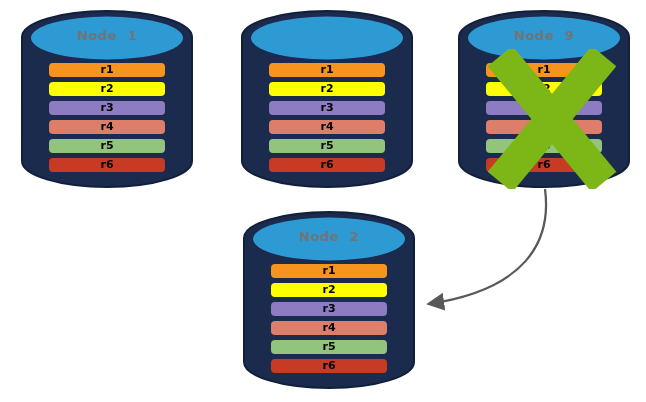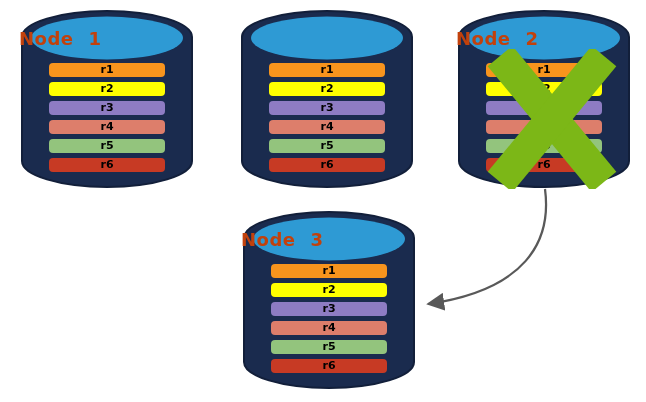--- a/index.html
+++ b/index.html
@@ -24,22 +24,23 @@
   .cyl {
     position: absolute;
     left: 0; top: 0;
     width: 176px; height: 184px;
   }
   .node-title {
     position: absolute;
     top: 21px;
     left: 0;
     width: 100%;
-    color: #c2410c;
-    font-size: 18px;
+    text-align: center;
+    color: #737373;
+    font-size: 13px;
     font-weight: bold;
     letter-spacing: 0.5px;
     word-spacing: 0.45em;
     white-space: pre;
   }
   .bars {
     position: absolute;
     top: 56px;
     left: 30px;
     right: 30px;
@@ -105,41 +106,41 @@
       <div class="bar" style="background-color: rgb(147, 196, 125);">r5</div>
       <div class="bar" style="background-color: rgb(199, 58, 36);">r6</div>
     </div>
   </div>
 
   <div class="node node-3">
     <svg class="cyl" viewBox="0 0 176 184">
       <path d="M3,30 A85,26 0 0 1 173,30 L173,154 A85,26 0 0 1 3,154 Z" stroke-width="2" fill="#1A2B4E" stroke="#121F3A"></path>
       <ellipse cx="88" cy="31" rx="76" ry="21.5" fill="#2E9AD4"></ellipse>
     </svg>
-    <div class="node-title">Node 2</div>
+    <div class="node-title">Node 9</div>
     <div class="bars">
       <div class="bar" style="background-color: rgb(247, 148, 29);">r1</div>
       <div class="bar" style="background-color: rgb(255, 255, 0);">r2</div>
       <div class="bar" style="background-color: rgb(142, 124, 195);">r3</div>
       <div class="bar" style="background-color: rgb(221, 126, 107);">r4</div>
       <div class="bar" style="background-color: rgb(147, 196, 125);">r5</div>
       <div class="bar" style="background-color: rgb(199, 58, 36);">r6</div>
     </div>
     <svg class="xmark" viewBox="0 0 136 140">
       <line x1="16" y1="7" x2="120" y2="133" stroke-width="32" stroke-linecap="butt" stroke="#7CB717"></line>
       <line x1="120" y1="7" x2="16" y2="133" stroke-width="32" stroke-linecap="butt" stroke="#7CB717"></line>
     </svg>
   </div>
 
   <div class="node node-4">
     <svg class="cyl" viewBox="0 0 176 184">
       <path d="M3,30 A85,26 0 0 1 173,30 L173,154 A85,26 0 0 1 3,154 Z" stroke-width="2" fill="#1A2B4E" stroke="#121F3A"></path>
       <ellipse cx="88" cy="31" rx="76" ry="21.5" fill="#2E9AD4"></ellipse>
     </svg>
-    <div class="node-title">Node 3</div>
+    <div class="node-title">Node 2</div>
     <div class="bars">
       <div class="bar" style="background-color: rgb(247, 148, 29);">r1</div>
       <div class="bar" style="background-color: rgb(255, 255, 0);">r2</div>
       <div class="bar" style="background-color: rgb(142, 124, 195);">r3</div>
       <div class="bar" style="background-color: rgb(221, 126, 107);">r4</div>
       <div class="bar" style="background-color: rgb(147, 196, 125);">r5</div>
       <div class="bar" style="background-color: rgb(199, 58, 36);">r6</div>
     </div>
   </div>
 

